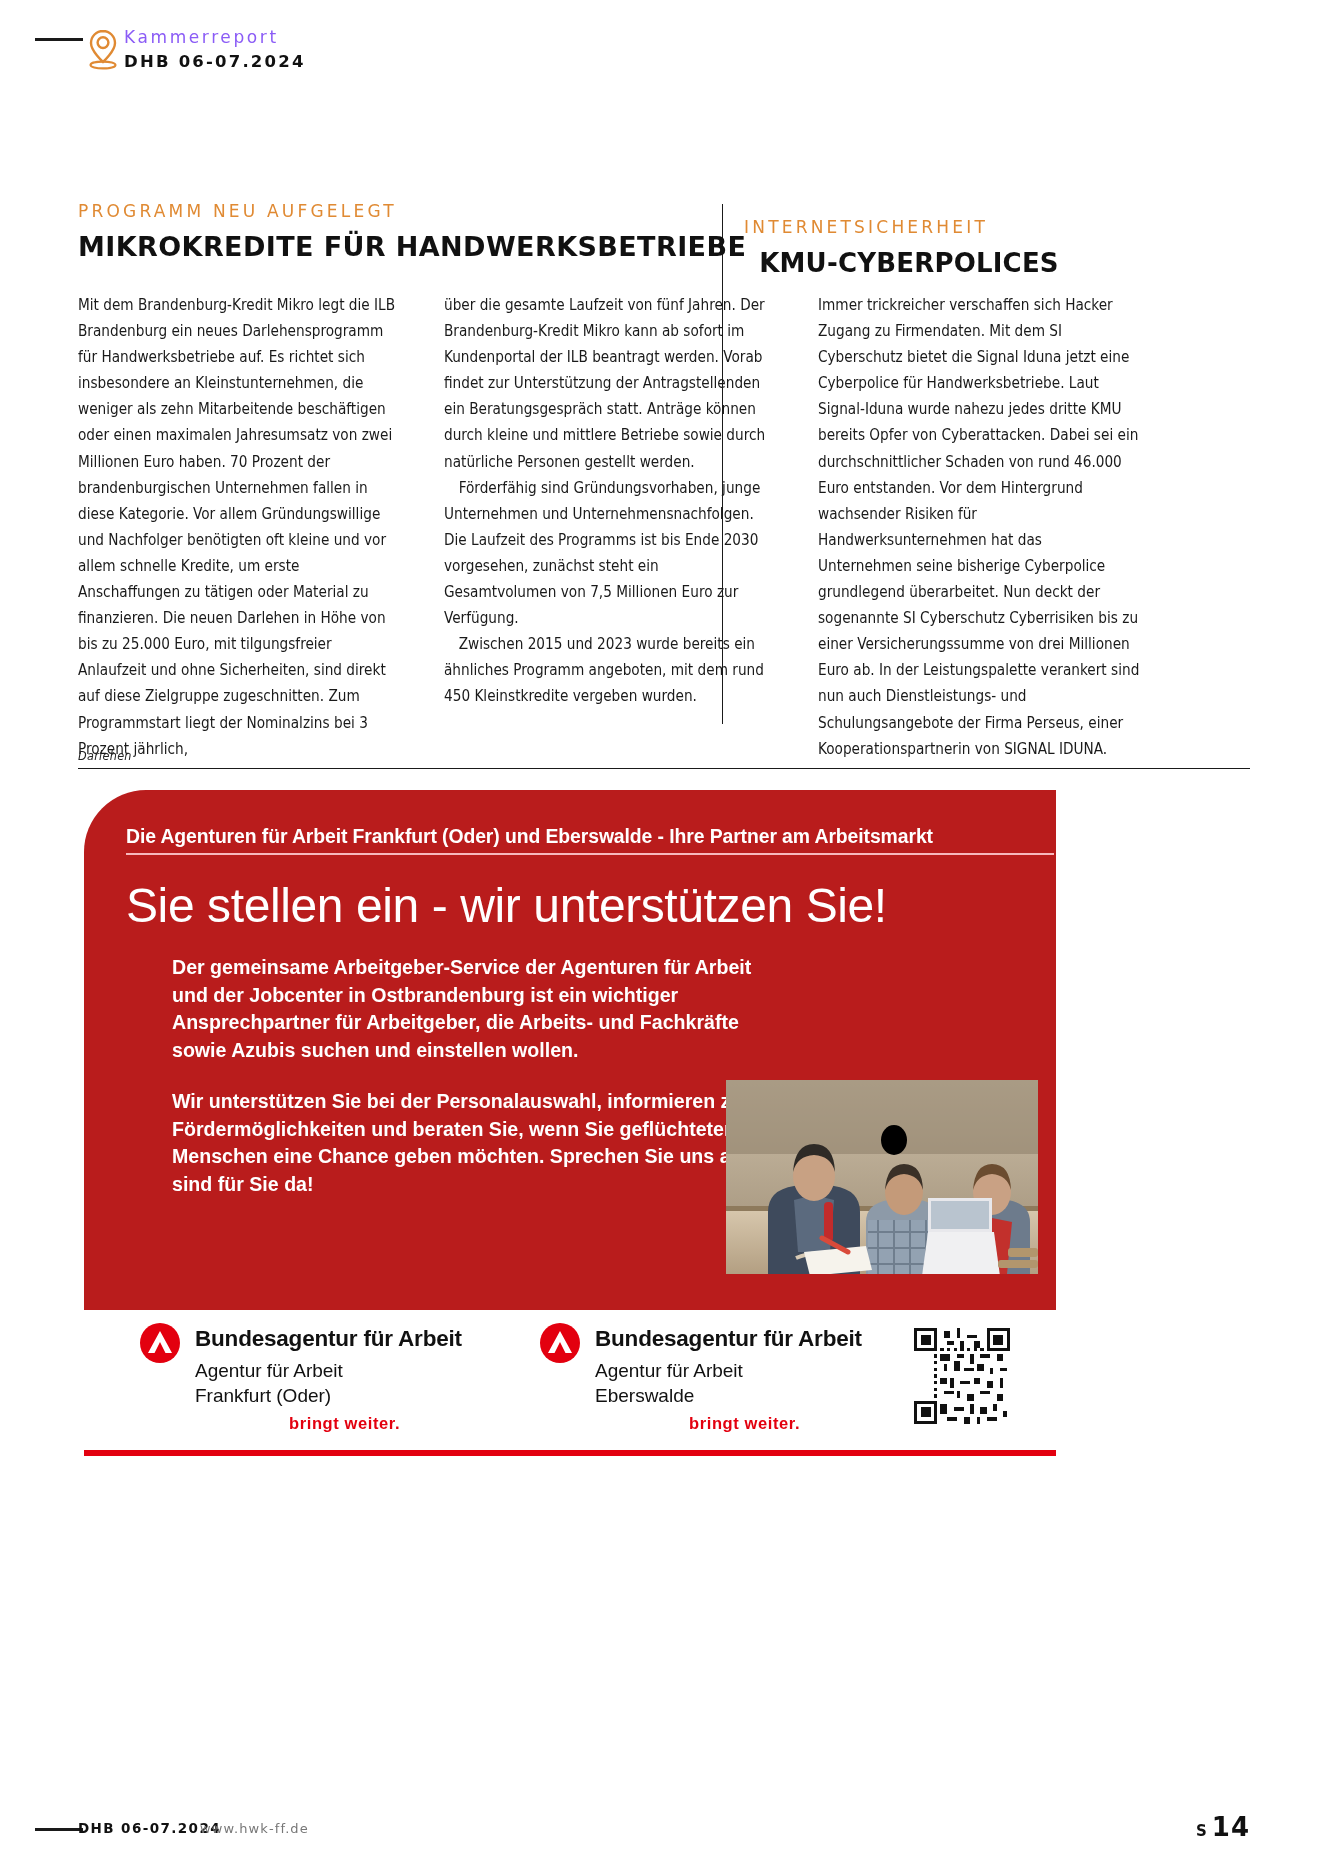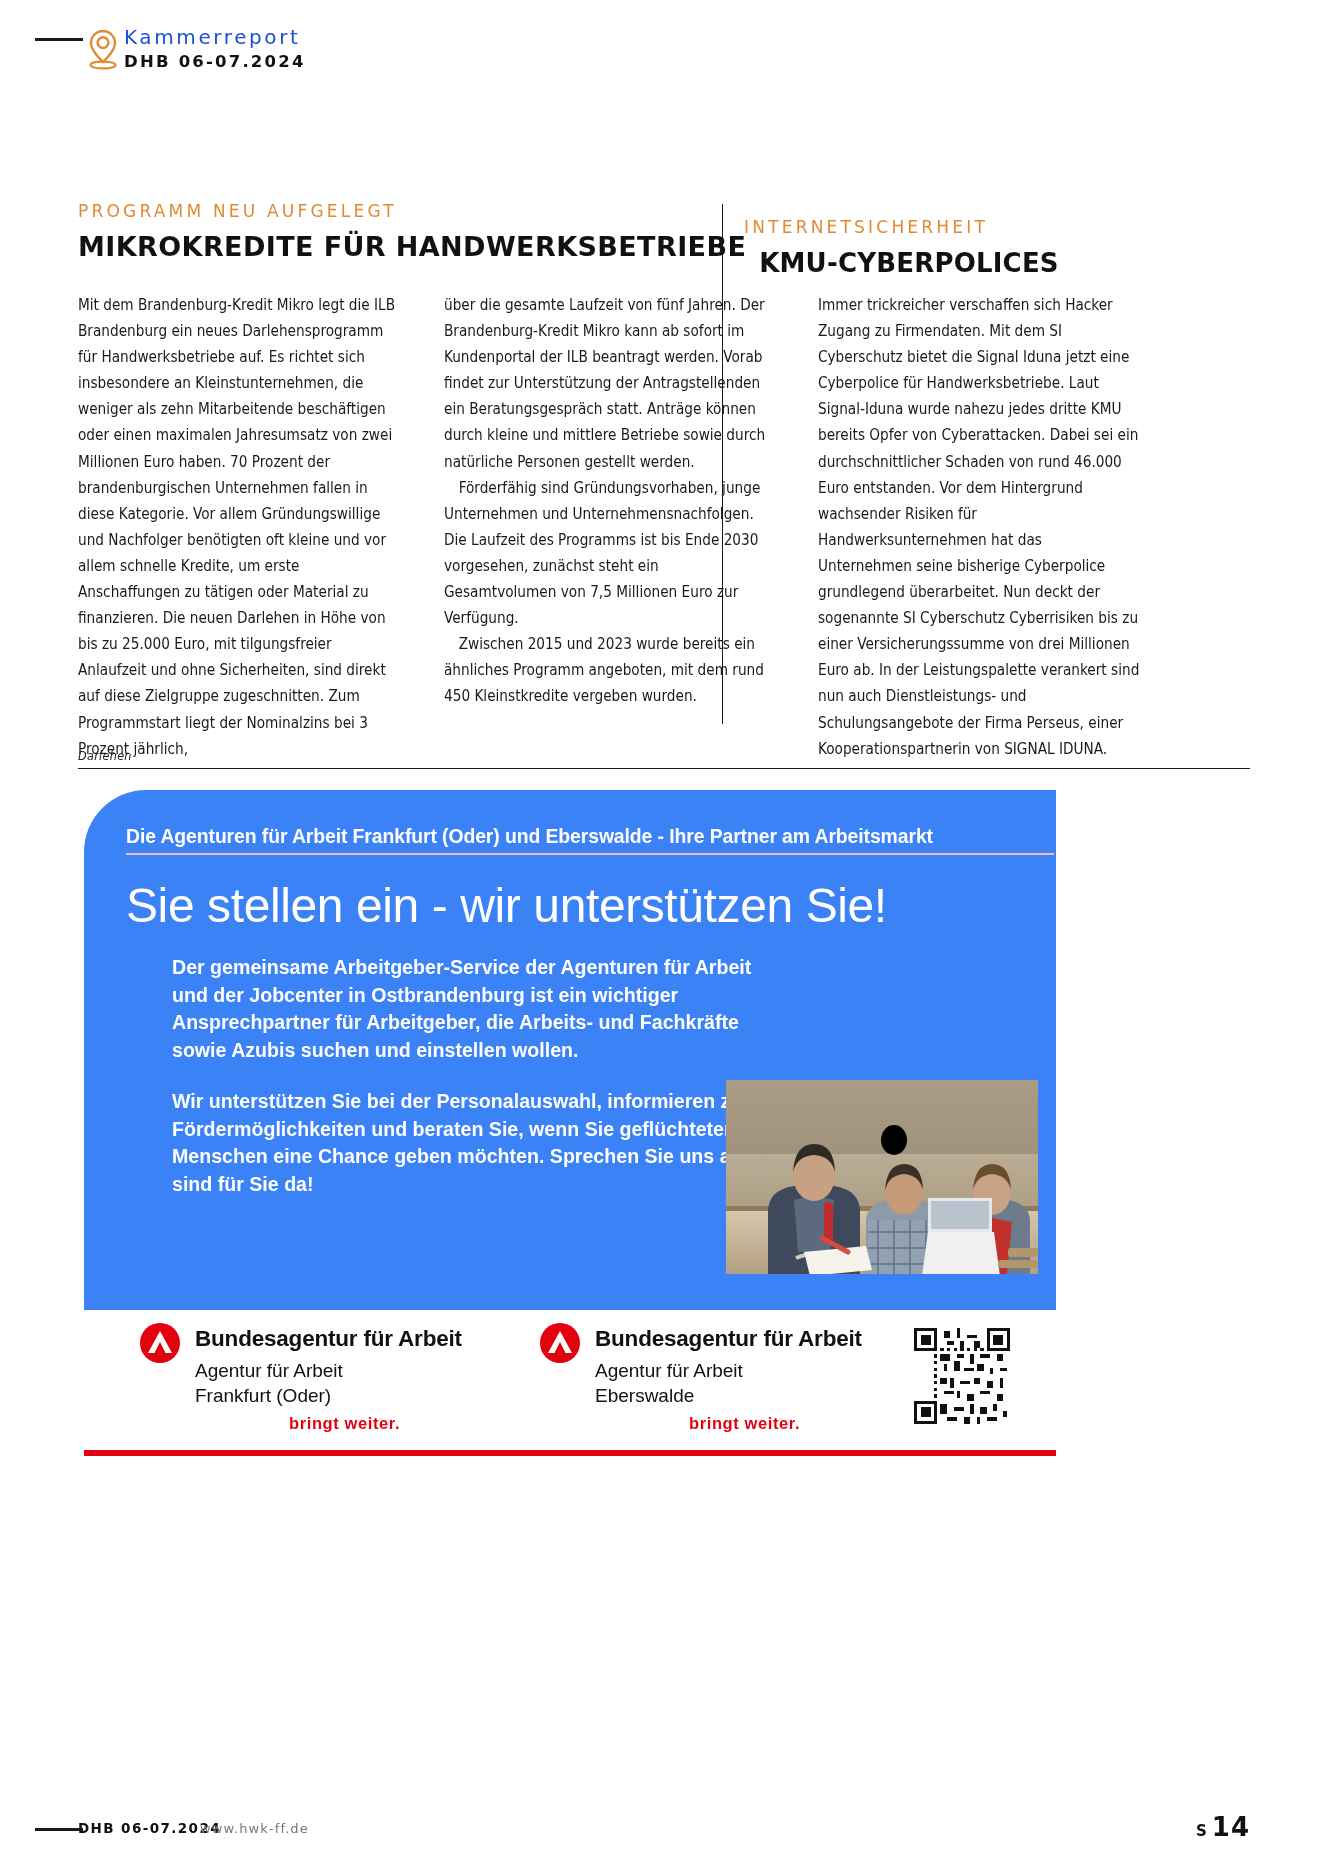--- a/index.html
+++ b/index.html
@@ -38,23 +38,23 @@
     width: 30px;
     height: 46px;
   }
   .header-texts {
     position: absolute;
     left: 124px;
     top: -2px;
   }
   .kicker-kammerreport {
     font-family: "DejaVu Sans", sans-serif;
-    font-size: 20px;
+    font-size: 17px;
     letter-spacing: 2.6px;
-    color: #1d4ed8;
+    color: #8b5cf6;
     line-height: 22px;
   }
   .kicker-issue {
     font-family: "DejaVu Sans", sans-serif;
     font-size: 16.5px;
     font-weight: bold;
     letter-spacing: 2.2px;
     color: #111111;
     line-height: 24px;
     margin-top: 2px;
@@ -147,21 +147,21 @@
     background: #1a1a1a;
   }
 
   
   .ad {
     position: absolute;
     left: 84px;
     top: 790px;
     width: 972px;
     height: 520px;
-    background: #3b82f6;
+    background: #b91c1c;
     border-top-left-radius: 62px;
     color: #ffffff;
   }
   .ad-top-title {
     position: absolute;
     left: 42px;
     top: 35px;
     font-family: "Liberation Sans", sans-serif;
     font-weight: bold;
     font-size: 19.4px;

